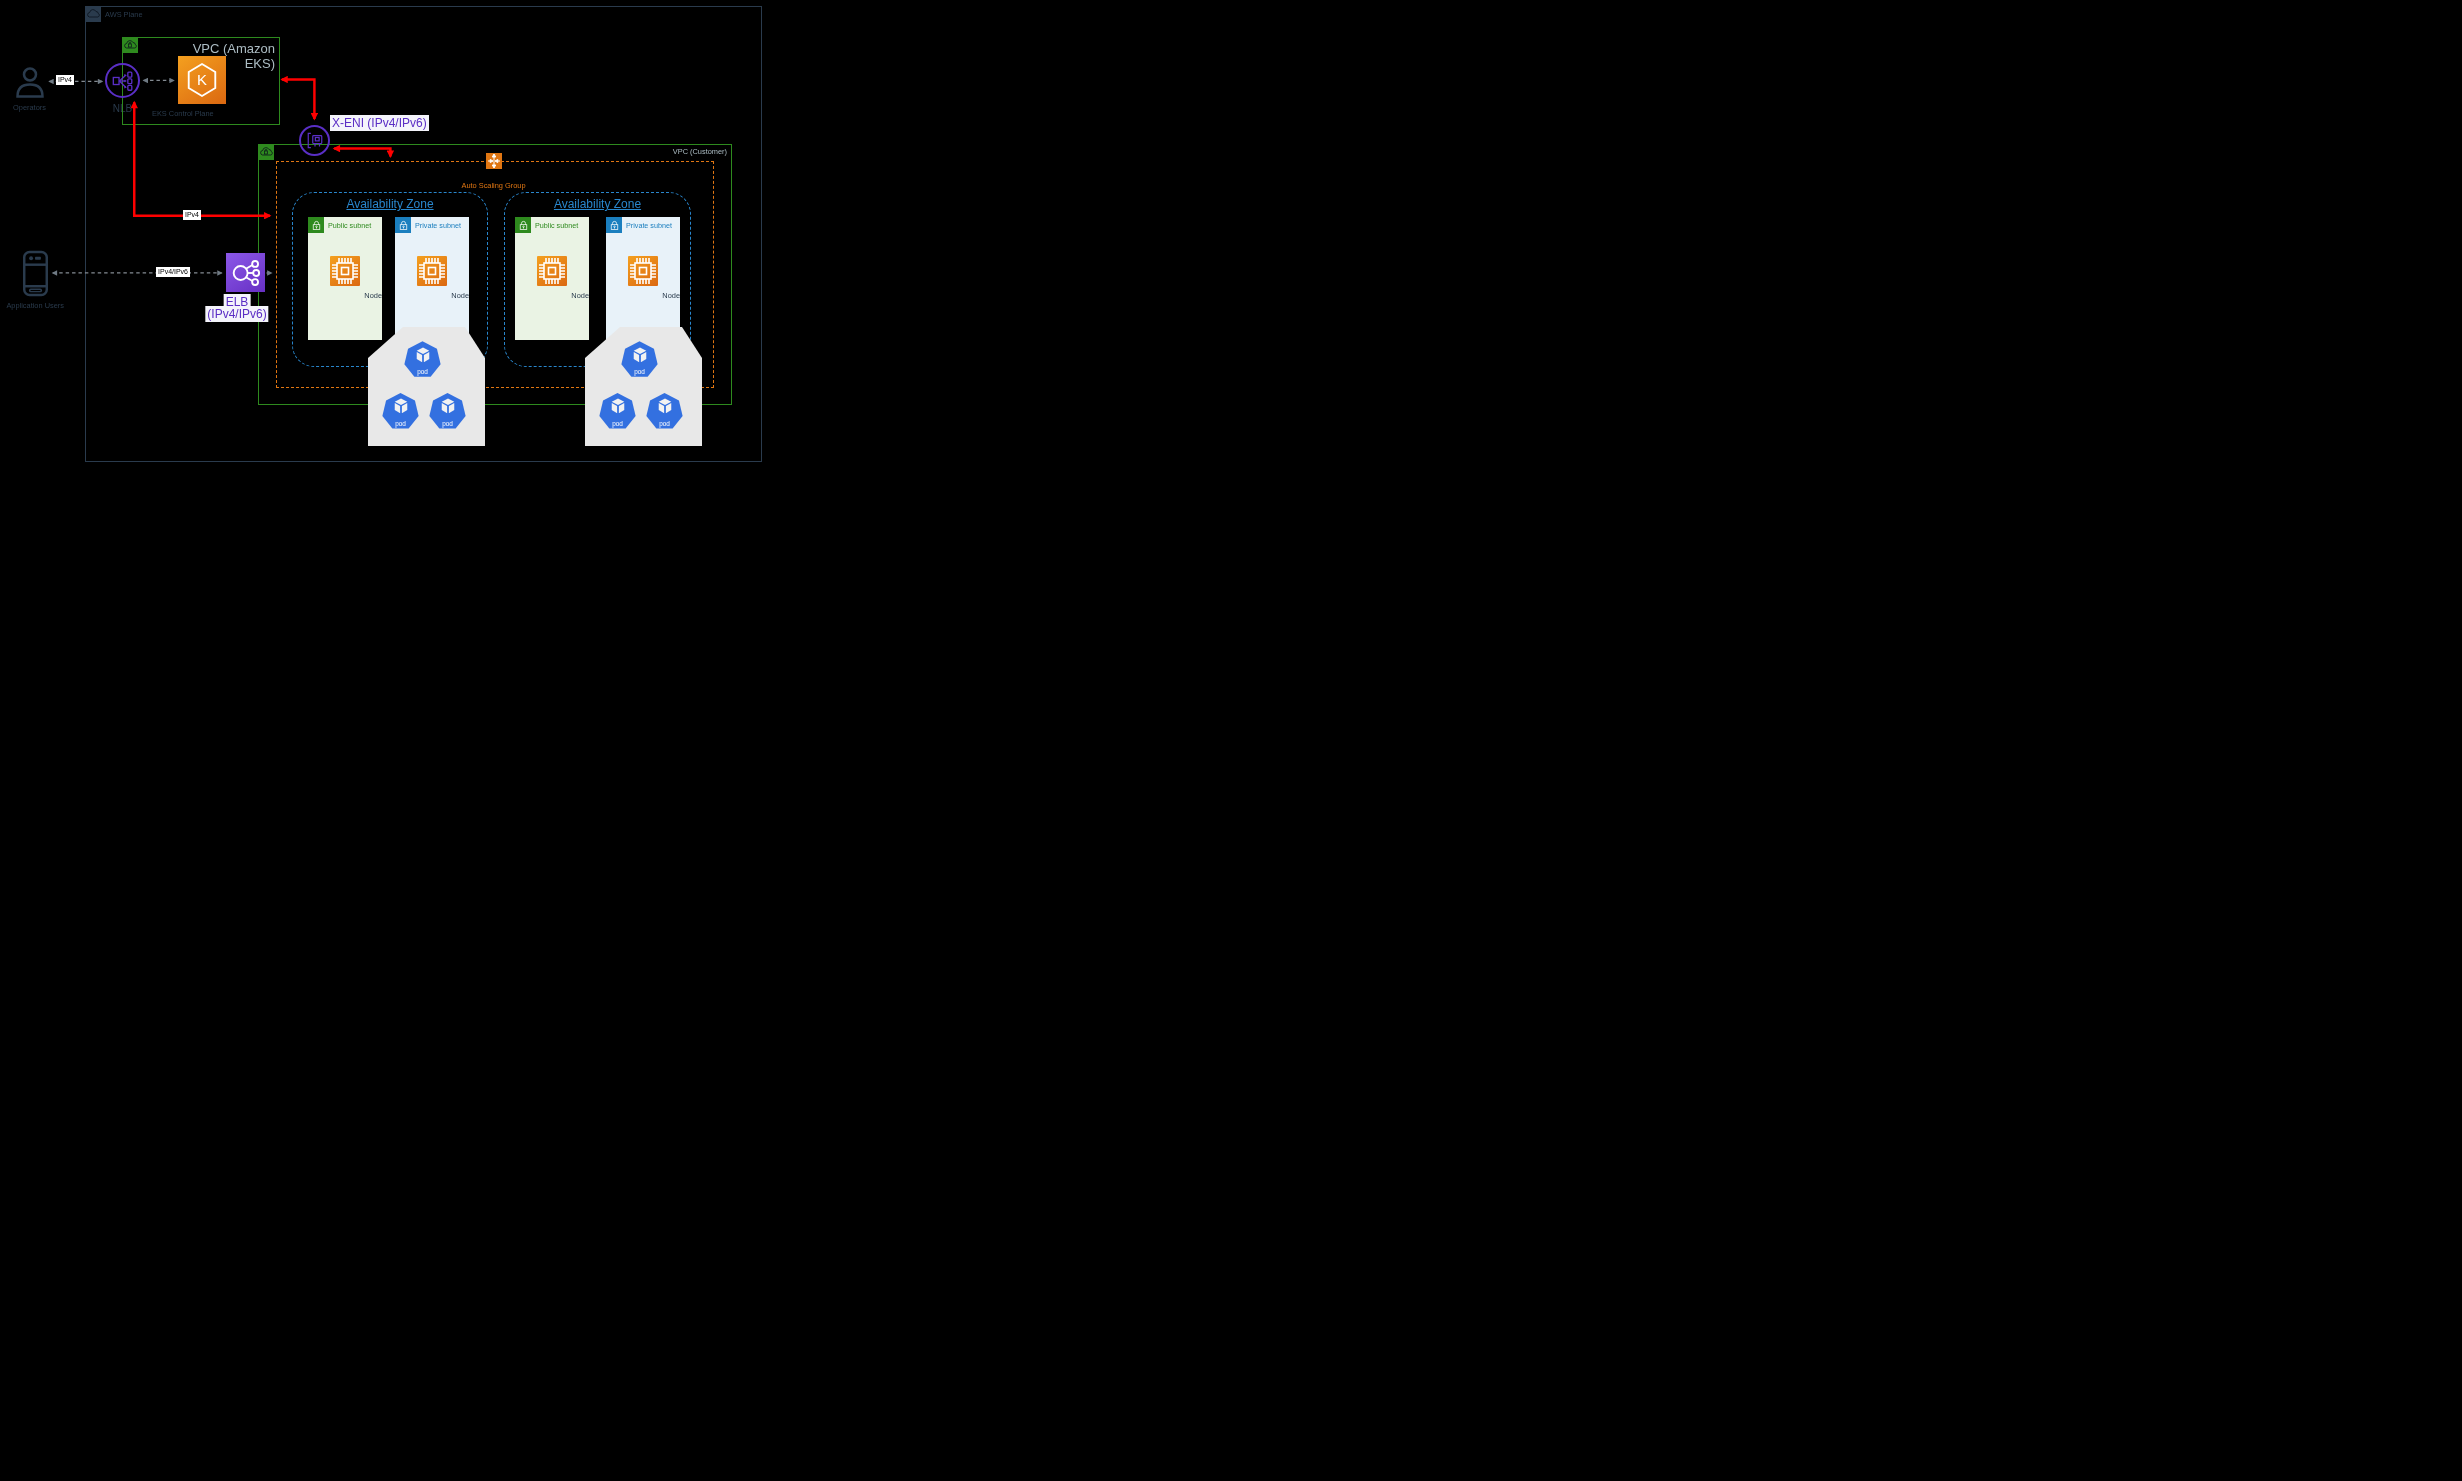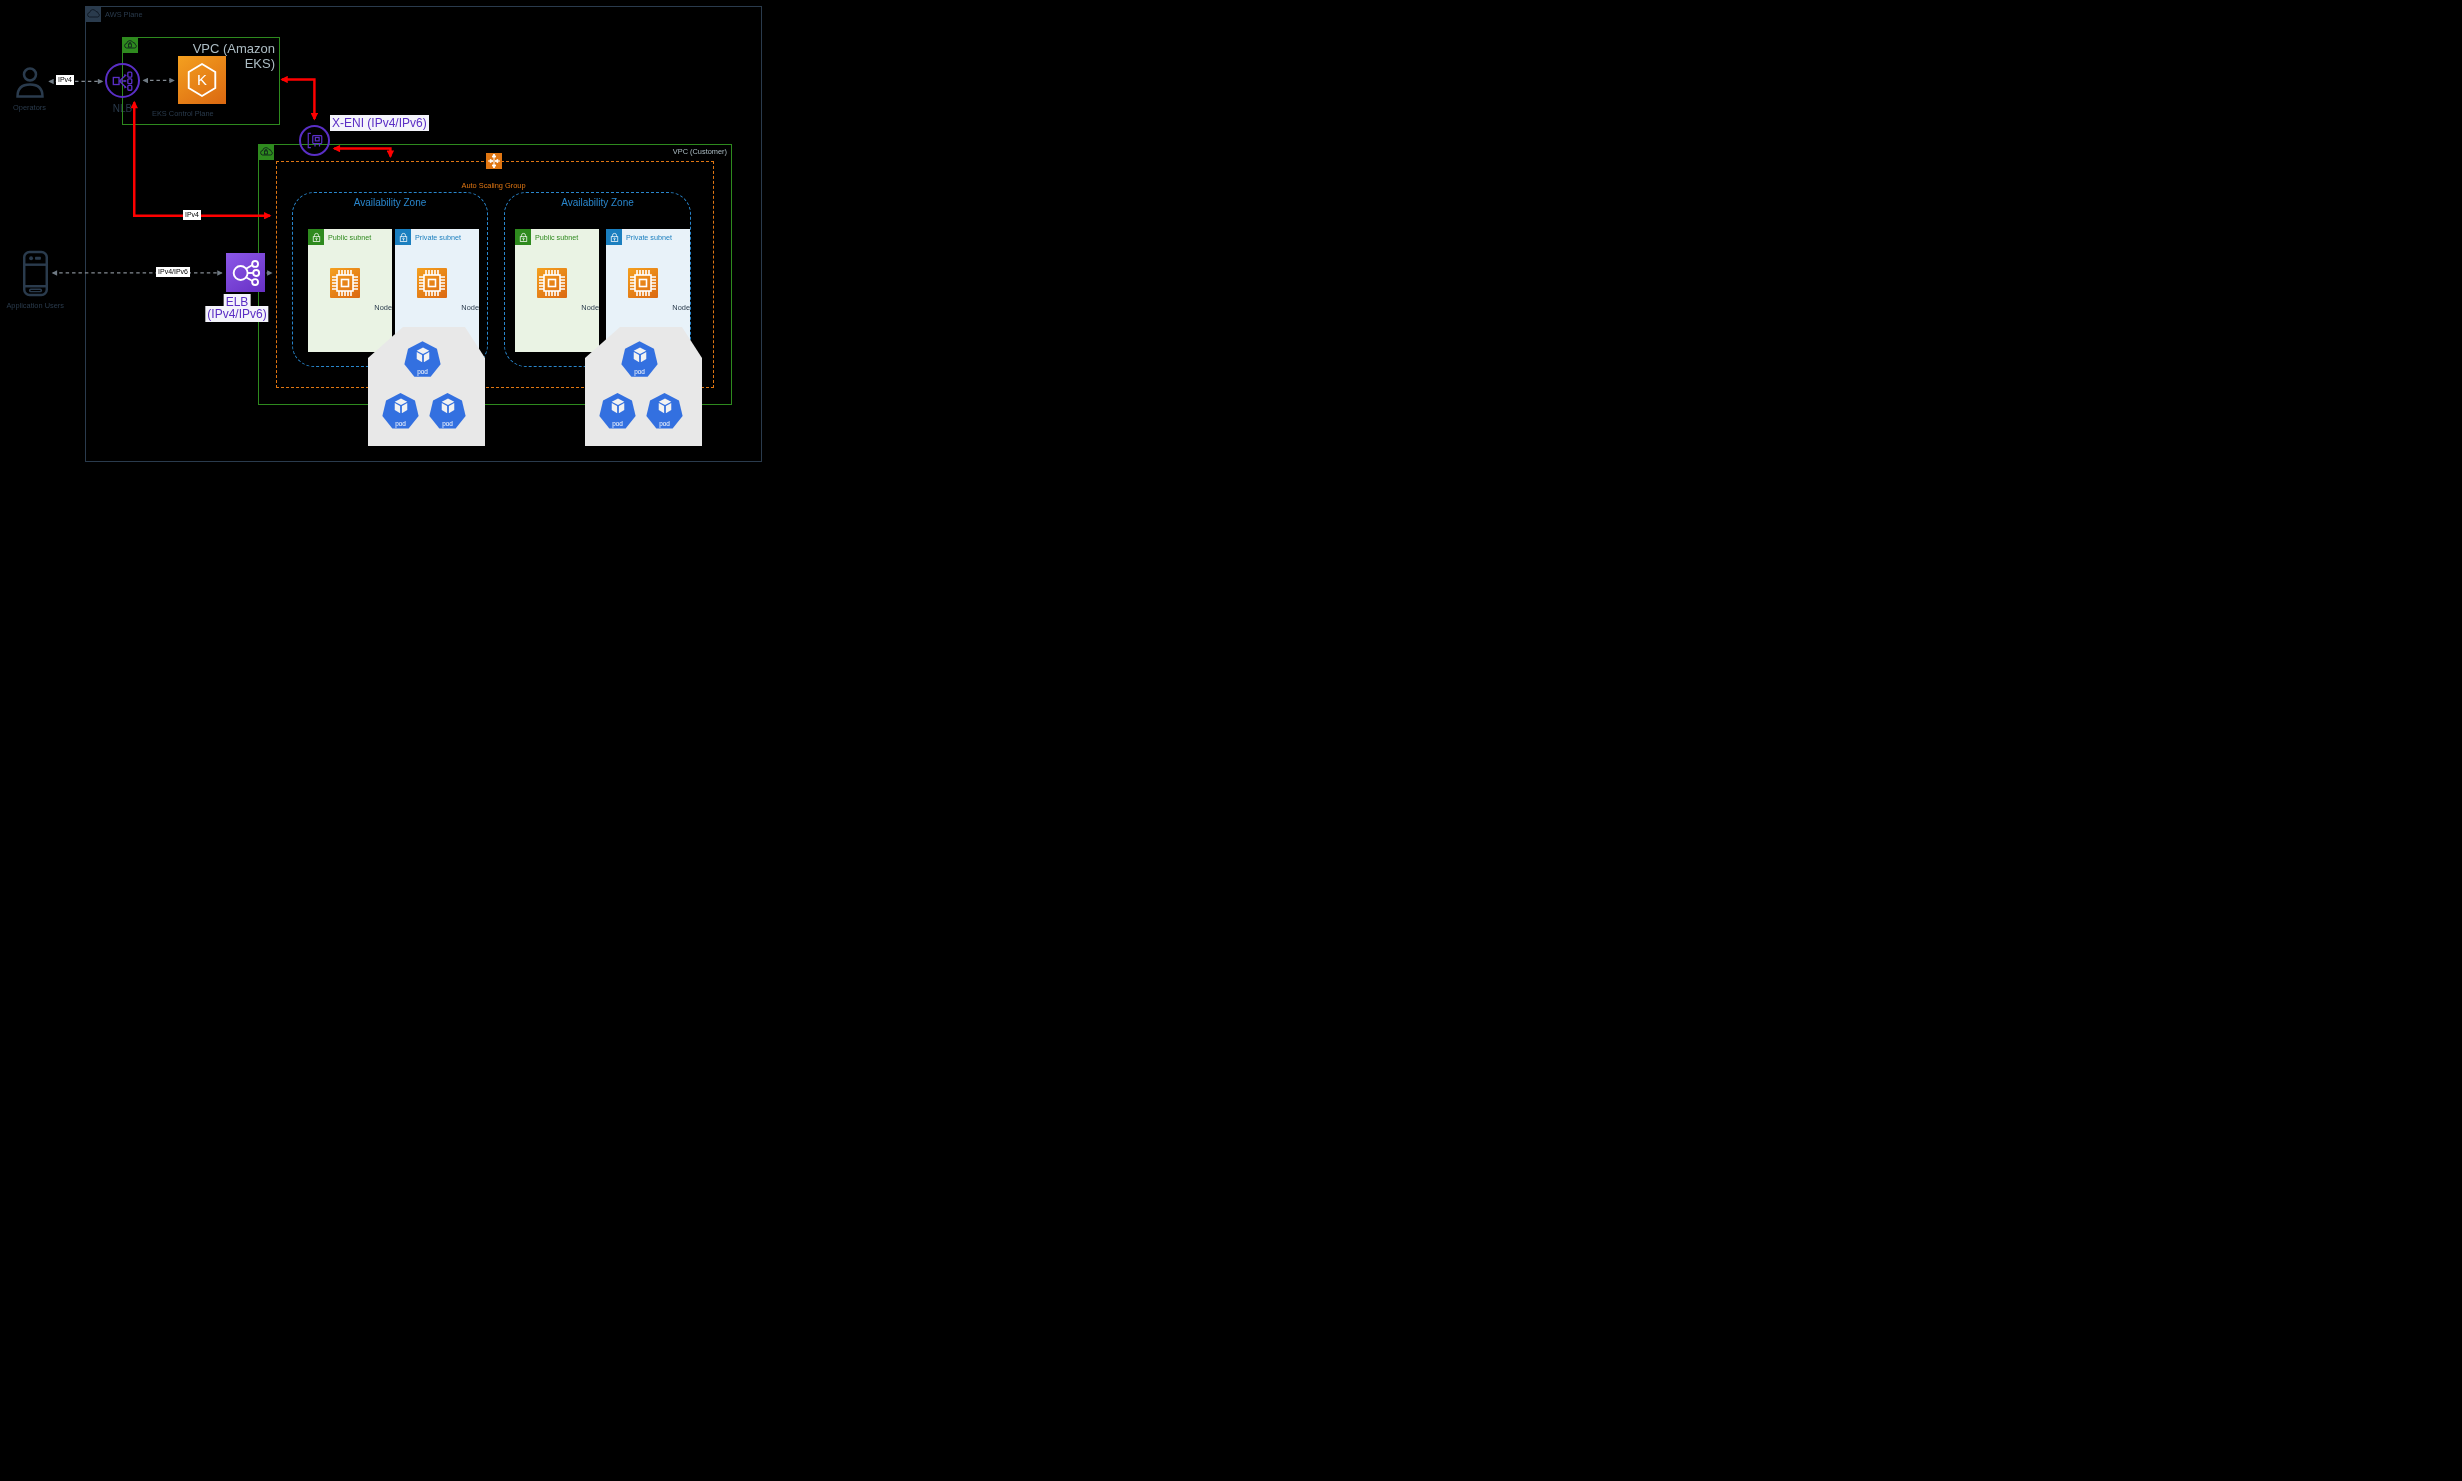--- a/index.html
+++ b/index.html
@@ -15,23 +15,23 @@
   .vpc-eks-label{left:176px;top:41px;width:99px;text-align:right;color:#ACBCC3;font-size:13px;z-index:2;}
   .vpc-cust{left:258px;top:144px;width:472px;height:259px;border:1px solid #2E8A1E;z-index:1;}
   .vpc-cust-tab{left:258px;top:144px;width:16px;height:16px;background:#2E8A1E;z-index:2;}
   .vpc-cust-label{left:616px;top:147px;width:111px;text-align:right;color:#ACBCC3;font-size:7.4px;z-index:2;}
   .asg-box{left:276px;top:161px;width:436px;height:225px;border:1px dashed #E07612;z-index:1;}
   .asg-icon{left:486px;top:153px;width:16px;height:16px;background:#E07612;z-index:3;}
   .asg-label{left:444px;top:181px;width:99px;text-align:center;color:#E07612;font-size:7.4px;z-index:2;}
   .az{top:192px;height:173px;border:1px dashed #2986CC;border-radius:22px;z-index:1;}
   .az1{left:292px;width:194px;}
   .az2{left:504px;width:185px;}
-  .az-label{position:absolute;left:0;top:4.4px;width:100%;text-align:center;color:#2986CC;font-size:10px;}
-  
-  .subnet{top:217px;width:84px;height:123px;z-index:2;margin-top:12px;}
+  .az-label{position:absolute;left:0;top:4.4px;width:100%;text-align:center;color:#2986CC;font-size:12px;text-decoration:underline;}
+  
+  .subnet{top:217px;width:74px;height:123px;z-index:2;}
   .subnet.public{background:#EAF3E4;}
   .subnet.private{background:#E8F2F9;}
   .sn1{left:308px;} .sn2{left:395px;} .sn3{left:515px;} .sn4{left:606px;}
   .subnet-tab{position:absolute;left:0;top:0;width:16px;height:16px;display:flex;align-items:center;justify-content:center;}
   .subnet-tab.green{background:#2E8A1E;} .subnet-tab.blue{background:#1B7FBF;}
   .subnet-label{position:absolute;left:20px;top:4px;font-size:7.2px;}
   .subnet.public .subnet-label{color:#2E8A1E;} .subnet.private .subnet-label{color:#1B7FBF;text-align:right;}
   .node{position:absolute;left:22px;top:39px;width:30px;height:30px;border-radius:1px;
         background:linear-gradient(145deg,#F4A01F 0%,#DB6811 100%);display:flex;align-items:center;justify-content:center;}
   .node-label{position:absolute;left:0;top:74px;width:100%;text-align:right;color:#2A3B4D;font-size:7.4px;}

